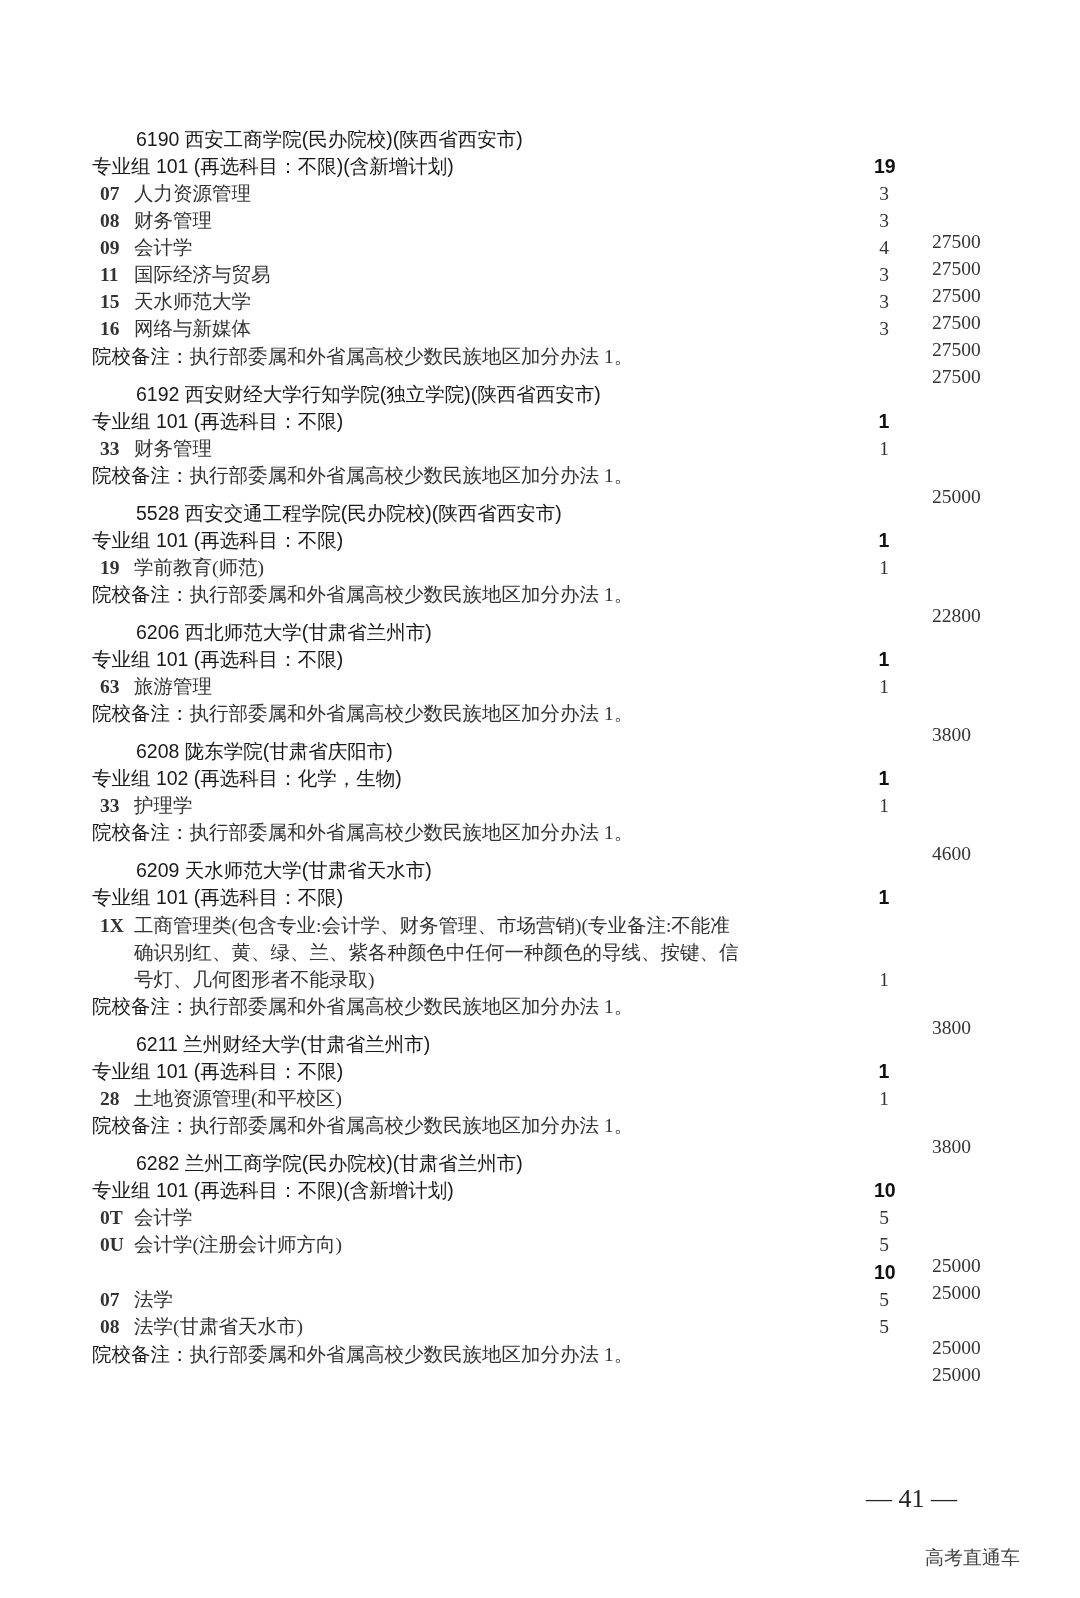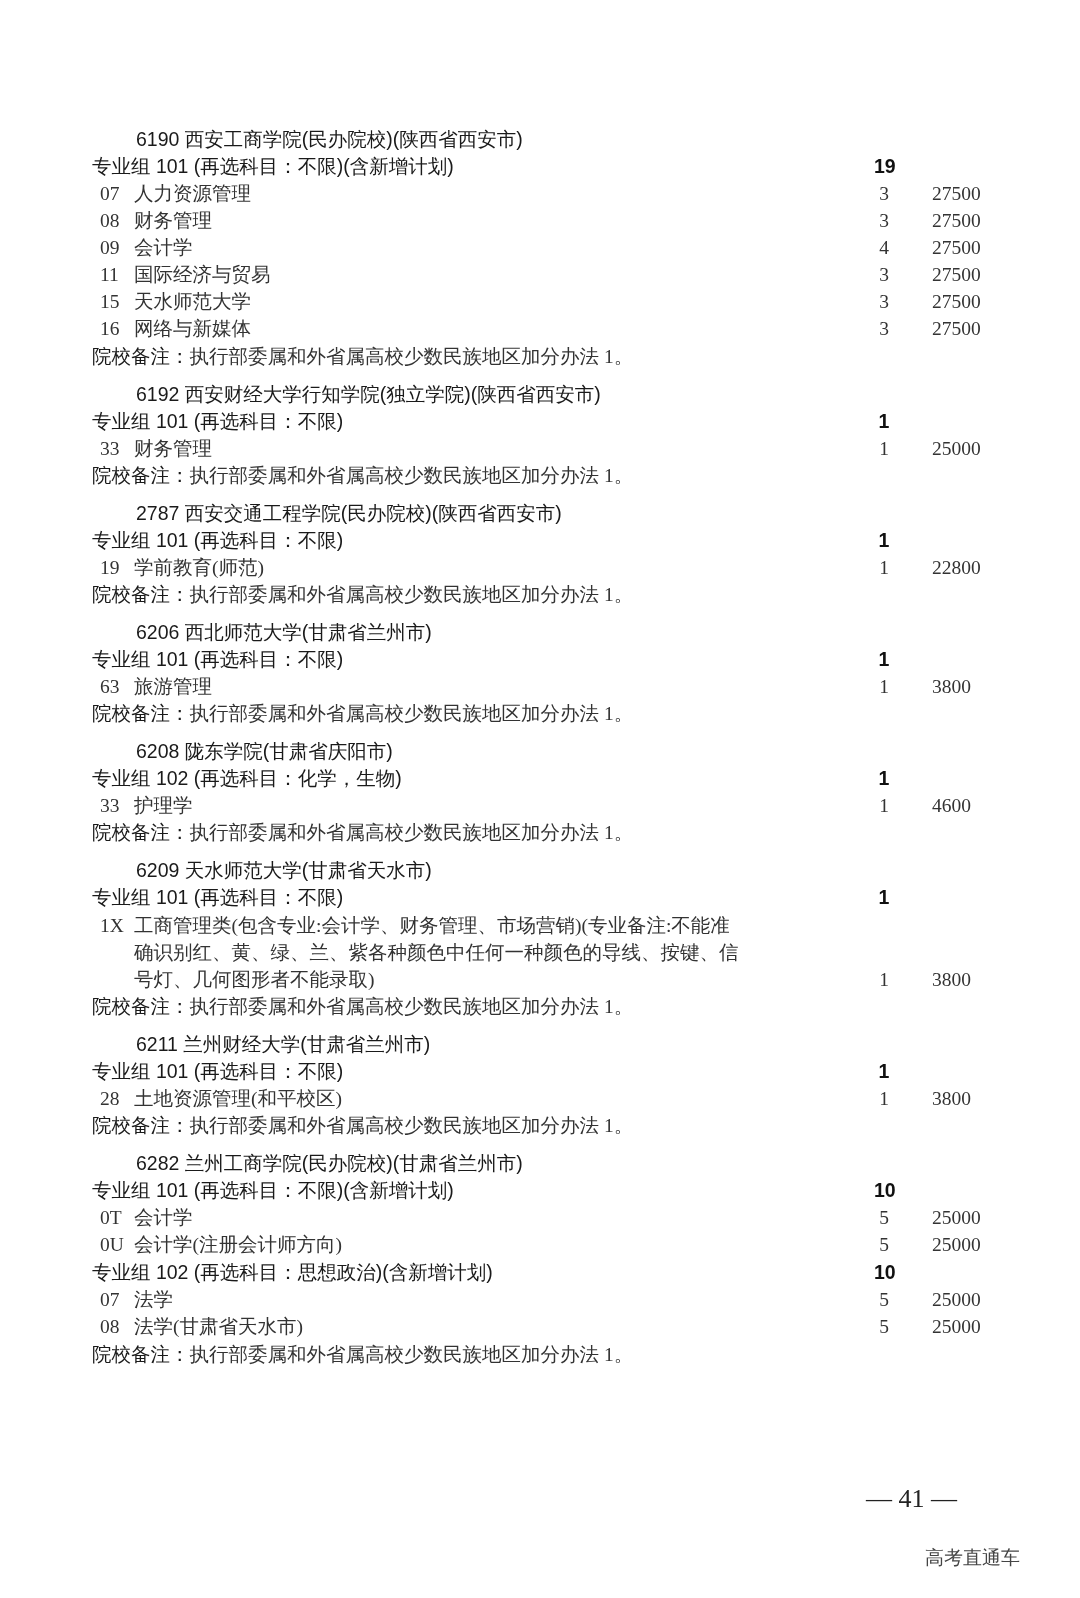--- a/index.html
+++ b/index.html
@@ -10,31 +10,31 @@
     .page { position: absolute; left: 0; top: 0; width: 1080px; height: 1598px; }
     .line {
       position: absolute; left: 92px; height: 27px; line-height: 27px;
       font-size: 19.5px; white-space: nowrap;
     }
     .sans { font-family: "Liberation Sans", "DejaVu Sans", sans-serif; }
     .serif { font-family: "Liberation Serif", "DejaVu Serif", serif; color: #333; }
     .school { font-weight: 500; margin-left: 44px; }
     .group { font-weight: 500; }
     .major { left: 100px; }
-    .major .code { display: inline-block; width: 34px; }
+    .major .code { display: inline-block; width: 34px; font-weight: bold; }
     .cont { left: 134px; }
     .note .label { font-family: "Liberation Sans", "DejaVu Sans", sans-serif; color: #1a1a1a; margin-top: 40px; }
     .note .text { font-family: "Liberation Serif", "DejaVu Serif", serif; color: #333; }
     .num {
       position: absolute; height: 27px; line-height: 27px; font-size: 19.5px;
     }
     .count { left: 874px; width: 20px; text-align: center; }
     .count.bold { font-family: "Liberation Sans", "DejaVu Sans", sans-serif; font-weight: bold; color: #111; }
     .count.reg { font-family: "Liberation Serif", "DejaVu Serif", serif; color: #333; }
-    .fee { left: 932px; font-family: "Liberation Serif", "DejaVu Serif", serif; color: #333; }
+    .fee { left: 932px; font-family: "Liberation Serif", "DejaVu Serif", serif; color: #333; margin-top: 48px; }
     .pageno {
       position: absolute; top: 1484px; left: 866px; font-size: 26px;
       font-family: "Liberation Serif", "DejaVu Serif", serif; color: #222;
     }
     .watermark {
       position: absolute; top: 1545px; left: 925px; font-size: 19px;
       font-family: "Liberation Sans", "DejaVu Sans", sans-serif; color: #444;
     }
   </style>
 </head>
@@ -73,21 +73,21 @@
   <div class="line note" style="top:343px"><span class="label">院校备注：</span><span class="text">执行部委属和外省属高校少数民族地区加分办法 1。</span></div>
 
   <div class="line sans school" style="top:381px">6192  西安财经大学行知学院(独立学院)(陕西省西安市)</div>
   <div class="line sans group" style="top:408px">专业组 101 (再选科目：不限)</div>
   <div class="num count bold" style="top:408px">1</div>
   <div class="line serif major" style="top:435px"><span class="code">33</span><span>财务管理</span></div>
   <div class="num count reg" style="top:435px">1</div>
   <div class="num fee" style="top:435px">25000</div>
   <div class="line note" style="top:462px"><span class="label">院校备注：</span><span class="text">执行部委属和外省属高校少数民族地区加分办法 1。</span></div>
 
-  <div class="line sans school" style="top:500px">2787  西安交通工程学院(民办院校)(陕西省西安市)</div>
+  <div class="line sans school" style="top:500px">5528  西安交通工程学院(民办院校)(陕西省西安市)</div>
   <div class="line sans group" style="top:527px">专业组 101 (再选科目：不限)</div>
   <div class="num count bold" style="top:527px">1</div>
   <div class="line serif major" style="top:554px"><span class="code">19</span><span>学前教育(师范)</span></div>
   <div class="num count reg" style="top:554px">1</div>
   <div class="num fee" style="top:554px">22800</div>
   <div class="line note" style="top:581px"><span class="label">院校备注：</span><span class="text">执行部委属和外省属高校少数民族地区加分办法 1。</span></div>
 
   <div class="line sans school" style="top:619px">6206  西北师范大学(甘肃省兰州市)</div>
   <div class="line sans group" style="top:646px">专业组 101 (再选科目：不限)</div>
   <div class="num count bold" style="top:646px">1</div>
@@ -125,21 +125,20 @@
   <div class="line sans school" style="top:1150px">6282  兰州工商学院(民办院校)(甘肃省兰州市)</div>
   <div class="line sans group" style="top:1177px">专业组 101 (再选科目：不限)(含新增计划)</div>
   <div class="num count bold" style="top:1177px">10</div>
   <div class="line serif major" style="top:1204px"><span class="code">0T</span><span>会计学</span></div>
   <div class="num count reg" style="top:1204px">5</div>
   <div class="num fee" style="top:1204px">25000</div>
   <div class="line serif major" style="top:1231px"><span class="code">0U</span><span>会计学(注册会计师方向)</span></div>
   <div class="num count reg" style="top:1231px">5</div>
   <div class="num fee" style="top:1231px">25000</div>
 
-  <div class="line sans group" style="top:1259px">专业组 102 (再选科目：思想政治)(含新增计划)</div>
   <div class="num count bold" style="top:1259px">10</div>
   <div class="line serif major" style="top:1286px"><span class="code">07</span><span>法学</span></div>
   <div class="num count reg" style="top:1286px">5</div>
   <div class="num fee" style="top:1286px">25000</div>
   <div class="line serif major" style="top:1313px"><span class="code">08</span><span>法学(甘肃省天水市)</span></div>
   <div class="num count reg" style="top:1313px">5</div>
   <div class="num fee" style="top:1313px">25000</div>
   <div class="line note" style="top:1341px"><span class="label">院校备注：</span><span class="text">执行部委属和外省属高校少数民族地区加分办法 1。</span></div>
 
   <div class="pageno">— 41 —</div>

